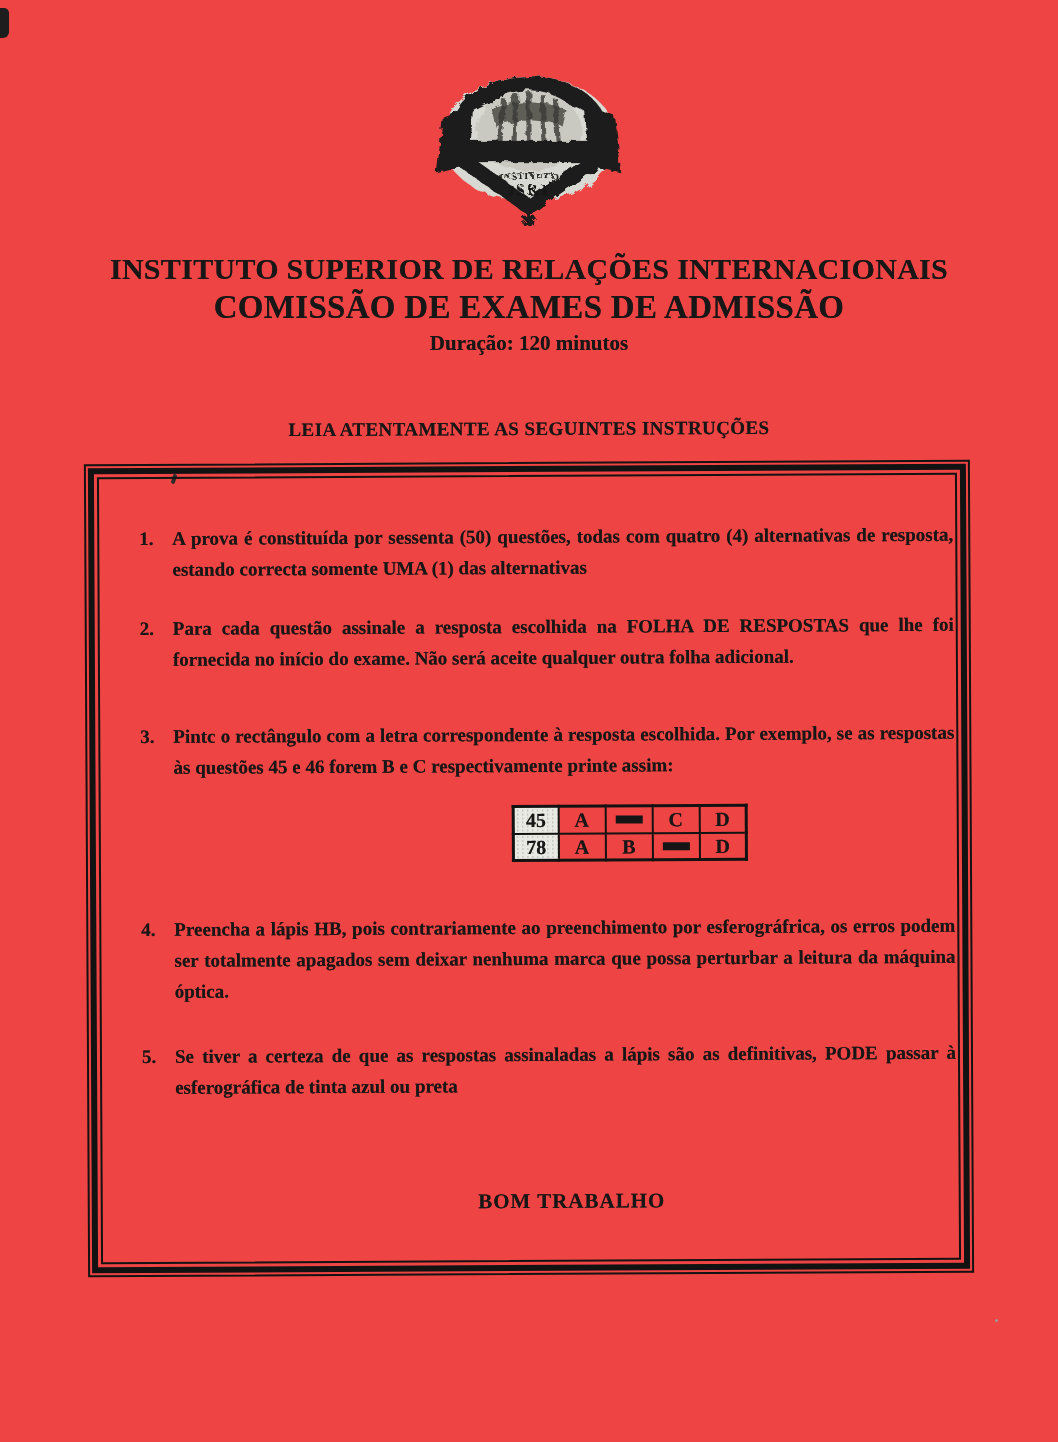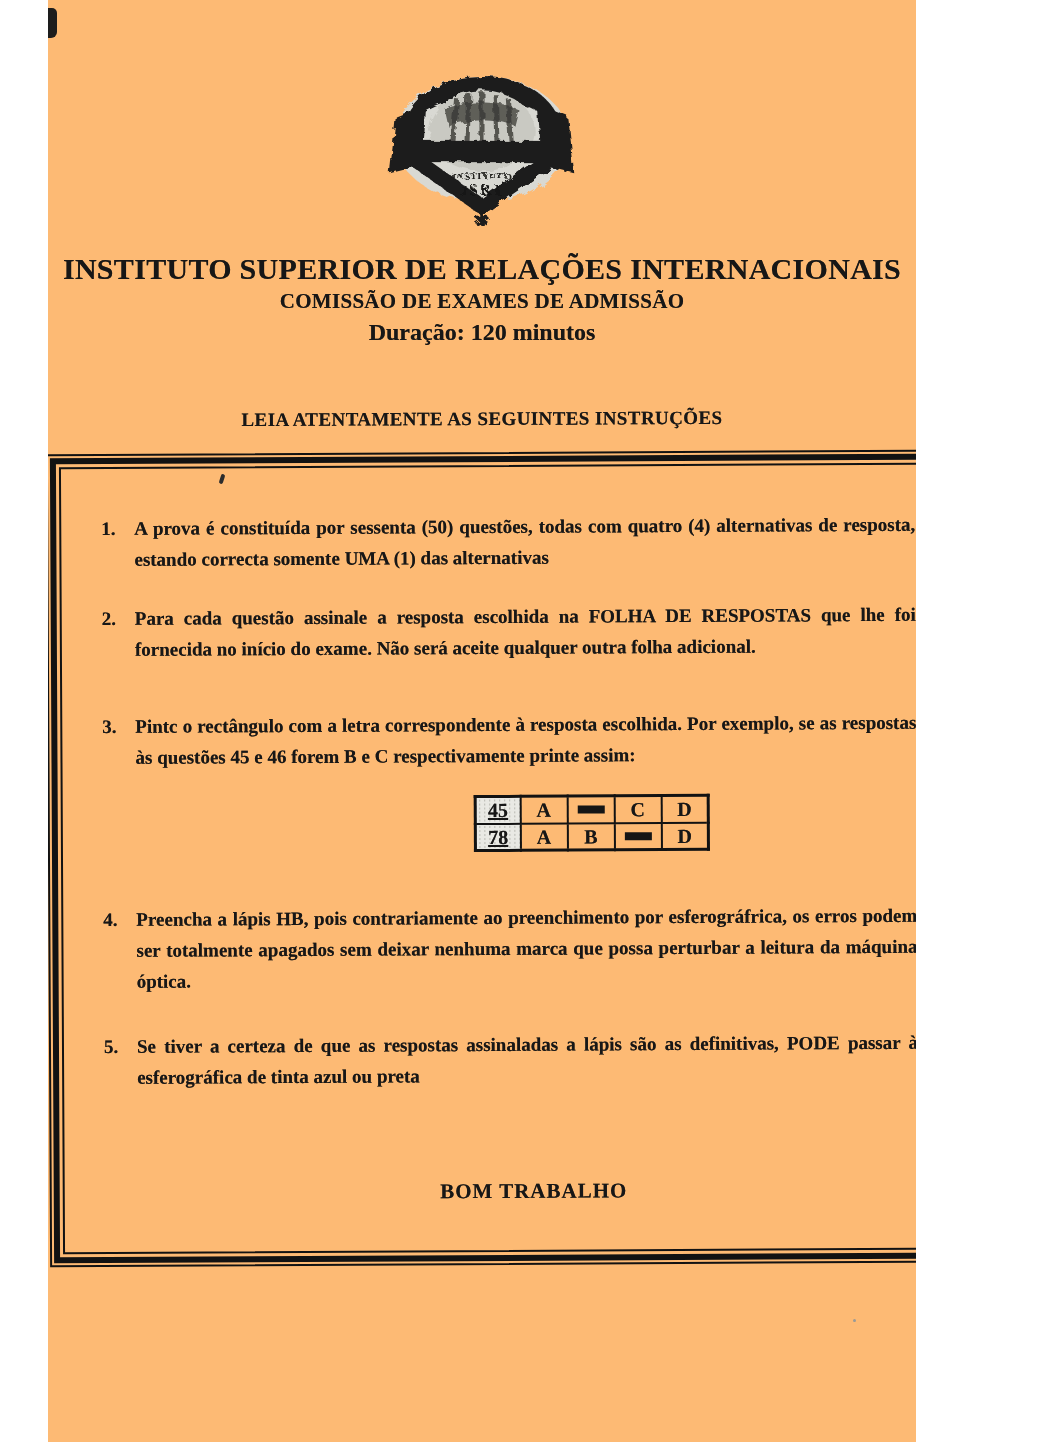--- a/index.html
+++ b/index.html
@@ -1,42 +1,41 @@
 <!DOCTYPE html>
 <html><head>
 <meta charset="utf-8">
 <style>
   * { margin:0; padding:0; box-sizing:border-box; }
   html,body { background:#ffffff; }
   .page {
     position:relative;
-    width:868px; height:1442px;
-    background:#fdba74;
+    width:1058px; height:1442px;
+    background:#ef4444;
     font-family:"Liberation Serif","DejaVu Serif",serif;
     font-weight:700;
     color:#171717;
     overflow:hidden;
     text-shadow:0 0 .45px rgba(10,10,10,.6);
-    margin-left:48px;
   }
   
   .artifact-1 { position:absolute; left:0; top:8px; width:9px; height:30px; background:#1d1d1d; border-radius:0 5px 6px 0; }
   .artifact-2 { position:absolute; left:172px; top:474px; width:4px; height:10px; background:#2c2c2c; transform:rotate(18deg); border-radius:2px; }
   .artifact-3 { position:absolute; right:60px; bottom:120px; width:3px; height:3px; background:#9a9a96; border-radius:50%; }
 
   
   .logo-wrap { width:196px; height:152px; margin:74px auto 0; }
   .logo-wrap svg { width:100%; height:100%; }
 
   
   .header { text-align:center; margin-top:26px; }
   .institute   { font-size:30px; letter-spacing:.3px; }
-  .commission  { font-size:21px; margin-top:3px; letter-spacing:.3px; }
+  .commission  { font-size:33px; margin-top:3px; letter-spacing:.3px; }
   .exam        { font-size:20px; margin-top:9px; }
-  .duration    { font-size:24px; margin-top:5px; }
+  .duration    { font-size:21px; margin-top:5px; }
 
   .instr-heading {
     text-align:center; font-size:19px; letter-spacing:.4px;
     margin-top:62px; transform:rotate(-.25deg);
   }
 
   
   .box-outer {
     width:886px; height:813px; margin:22px auto 0;
     border:2px solid #121212; padding:2px;
@@ -61,21 +60,20 @@
   }
   .extable td {
     border:2px solid #121212; text-align:center; vertical-align:middle;
     width:47px; height:27px; padding:0;
   }
   .extable td.q {
     width:45px;
     background-color:#e9e9e4;
     background-image:radial-gradient(#b9b9b2 .8px, transparent .9px);
     background-size:5px 4px;
-    text-decoration:underline;
   }
   .extable td.filled { font-size:0; }
   .extable td.filled::after {
     content:""; display:inline-block; width:27px; height:8px; background:#151515;
   }
 
   .closing { text-align:center; font-size:21px; letter-spacing:1px; margin-top:88px; text-indent:44px; }
 </style>
 </head>
 <body>

